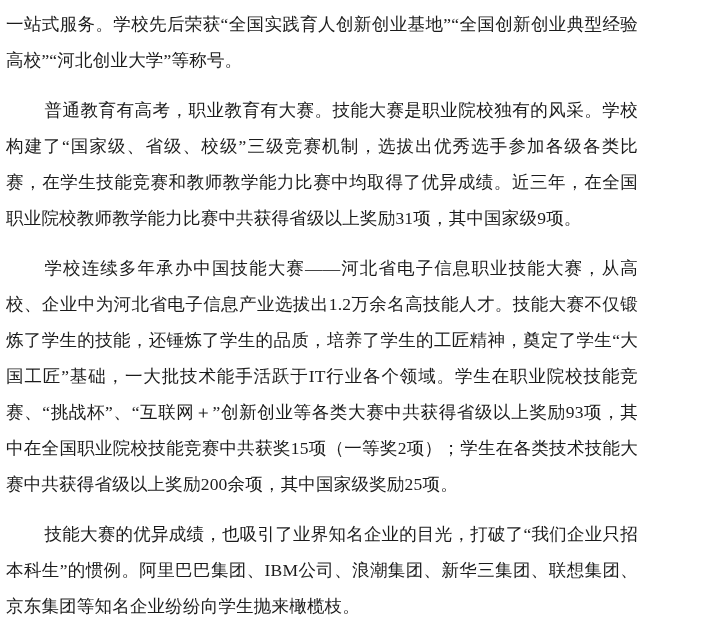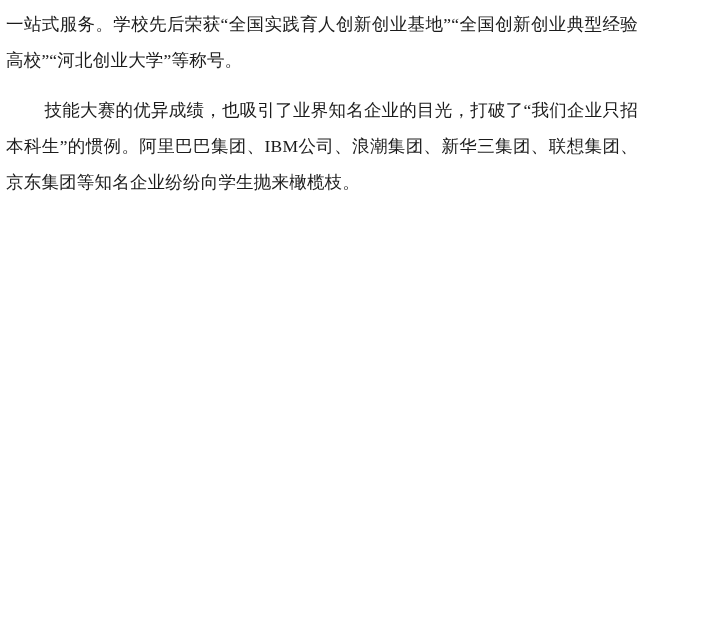--- a/index.html
+++ b/index.html
@@ -39,14 +39,16 @@
   }
   .para:last-child {
     margin-bottom: 16px;
   }
 </style>
 </head>
 <body>
 
 <div class="page">
   <p class="para first">一站式服务。学校先后荣获“全国实践育人创新创业基地”“全国创新创业典型经验高校”“河北创业大学”等称号。</p>
+  <p class="para indent">普通教育有高考，职业教育有大赛。技能大赛是职业院校独有的风采。学校构建了“国家级、省级、校级”三级竞赛机制，选拔出优秀选手参加各级各类比赛，在学生技能竞赛和教师教学能力比赛中均取得了优异成绩。近三年，在全国职业院校教师教学能力比赛中共获得省级以上奖励31项，其中国家级9项。</p>
+  <p class="para indent">学校连续多年承办中国技能大赛——河北省电子信息职业技能大赛，从高校、企业中为河北省电子信息产业选拔出1.2万余名高技能人才。技能大赛不仅锻炼了学生的技能，还锤炼了学生的品质，培养了学生的工匠精神，奠定了学生“大国工匠”基础，一大批技术能手活跃于IT行业各个领域。学生在职业院校技能竞赛、“挑战杯”、“互联网＋”创新创业等各类大赛中共获得省级以上奖励93项，其中在全国职业院校技能竞赛中共获奖15项（一等奖2项）；学生在各类技术技能大赛中共获得省级以上奖励200余项，其中国家级奖励25项。</p>
   <p class="para indent">技能大赛的优异成绩，也吸引了业界知名企业的目光，打破了“我们企业只招本科生”的惯例。阿里巴巴集团、IBM公司、浪潮集团、新华三集团、联想集团、京东集团等知名企业纷纷向学生抛来橄榄枝。</p>
 </div>
 
 </body></html>

